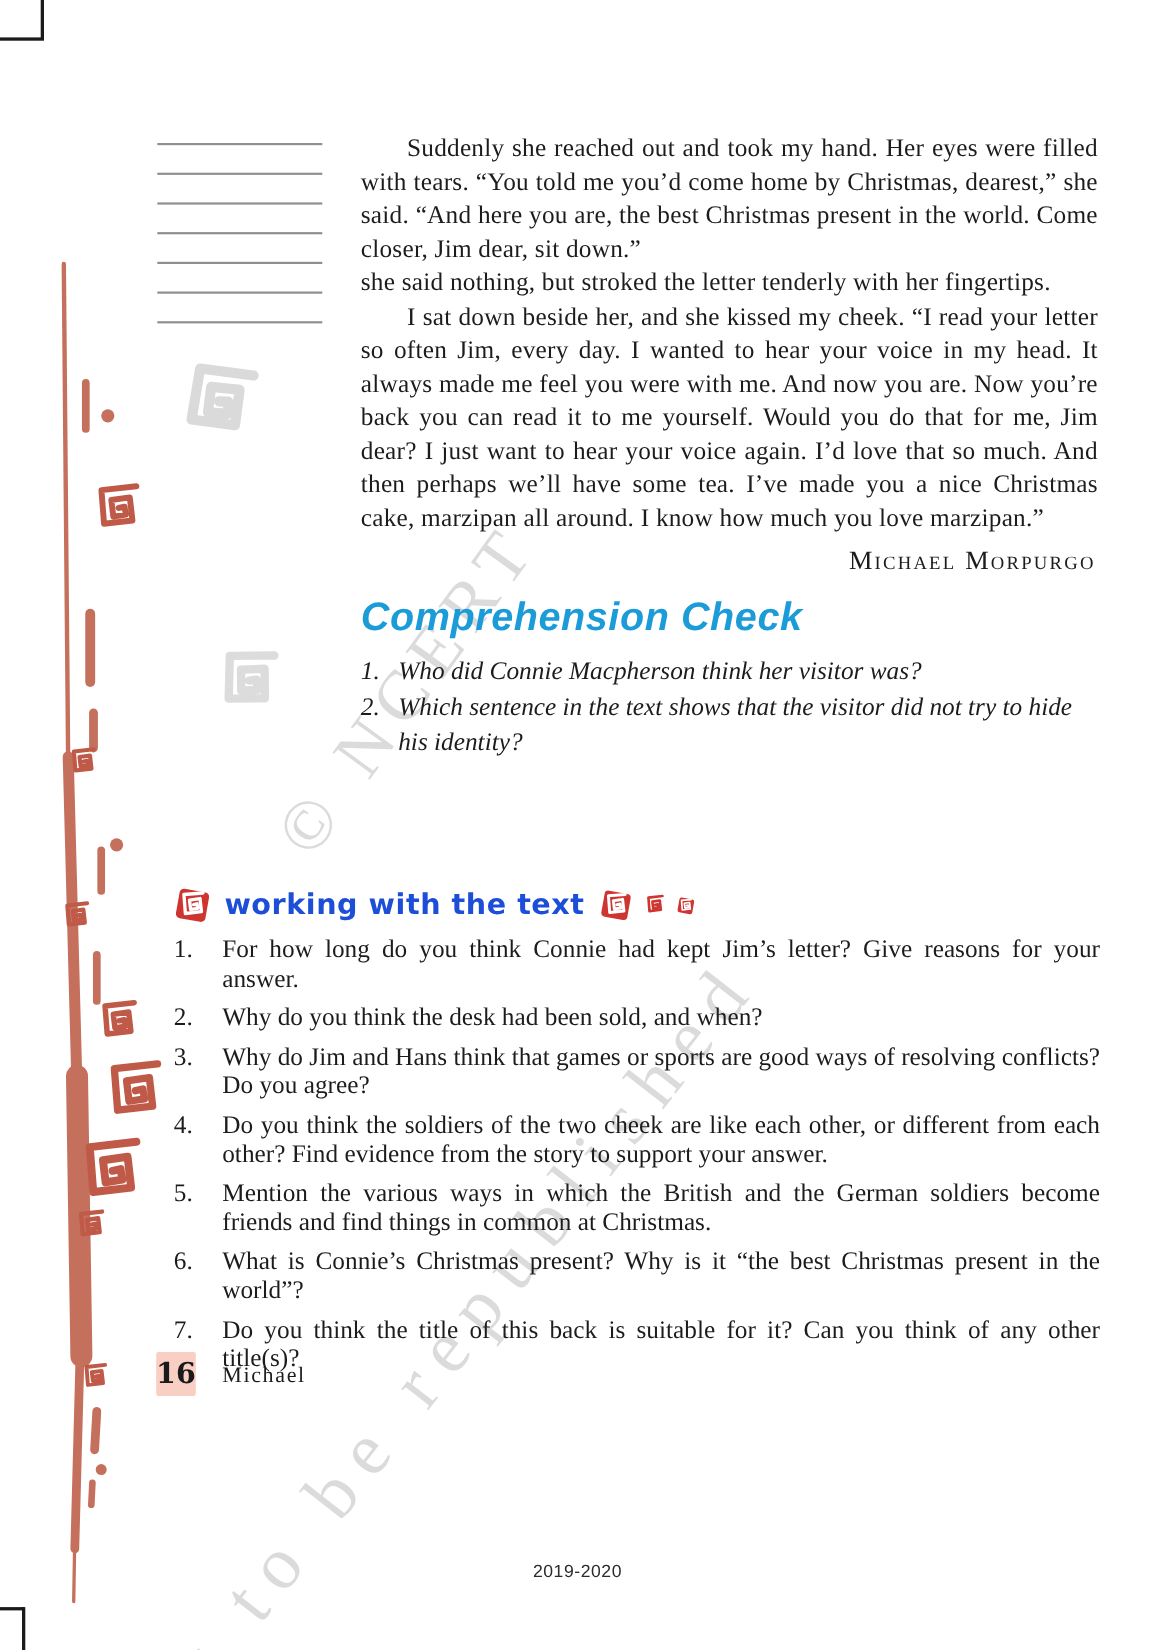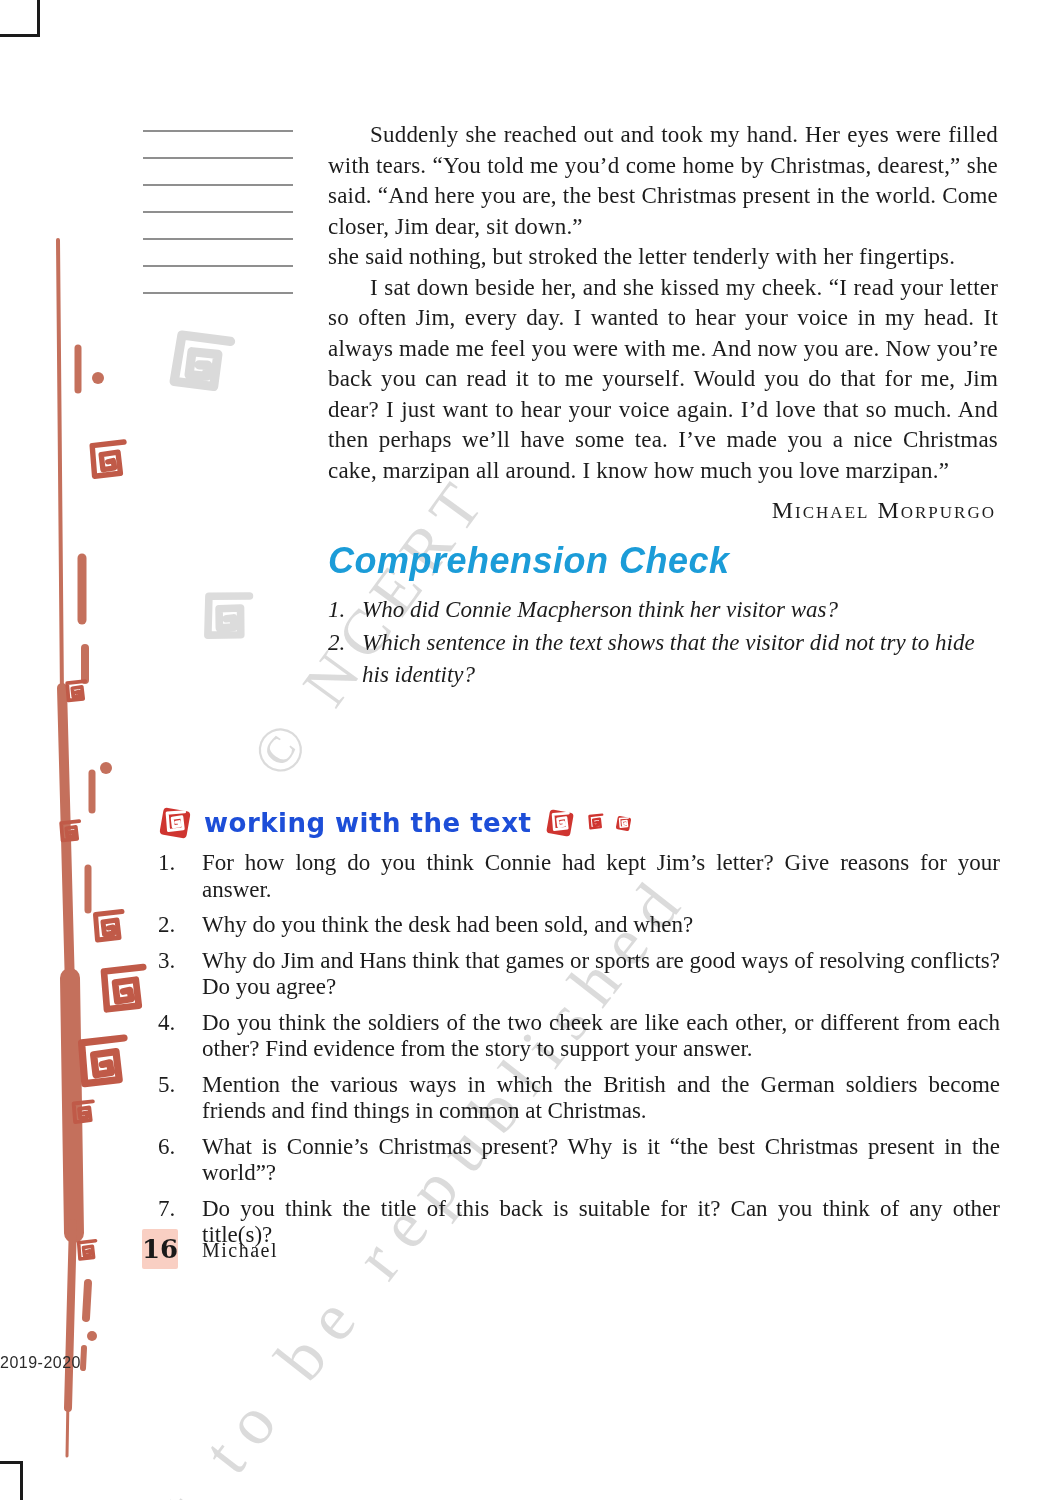--- a/index.html
+++ b/index.html
@@ -49,21 +49,21 @@
   .wwt-list{position:absolute;left:158px;top:850px;width:842px;z-index:2;}
   .wwt-item{display:flex;font-size:23px;line-height:26.5px;margin-bottom:9px;text-align:justify;}
   .wwt-num{flex:0 0 34px;margin-right:10px;}
   .wwt-text{flex:1;}
 
   
   .pagenum-box{position:absolute;left:142px;top:1229px;width:36px;height:40px;z-index:2;
                display:flex;align-items:center;justify-content:center;border-radius:2px;}
   .pagenum-box span{font-family:"DejaVu Serif",serif;font-weight:bold;font-size:26px;color:#1a1a1a;}
   .book-title{position:absolute;left:202px;top:1239px;z-index:2;font-size:20px;letter-spacing:1.5px;}
-  .year{position:absolute;left:0;top:1354px;width:100%;text-align:left;z-index:2;
+  .year{position:absolute;left:0;top:1421px;width:100%;text-align:center;z-index:2;
         font-family:"Liberation Sans",sans-serif;font-size:16px;color:#2b2b2b;letter-spacing:0.5px;}
 </style>
 </head>
 <body>
 
 <svg width="0" height="0" style="position:absolute">
   <defs>
     <symbol id="sq-spiral" viewBox="0 0 100 100">
       <path d="M53 48 L62 46 L64 58 L45 61 L42 36 L70 32 L74 67 L31 72 L27 21 L80 15" fill="none" stroke-linecap="round" stroke-linejoin="round"></path>
     </symbol>

